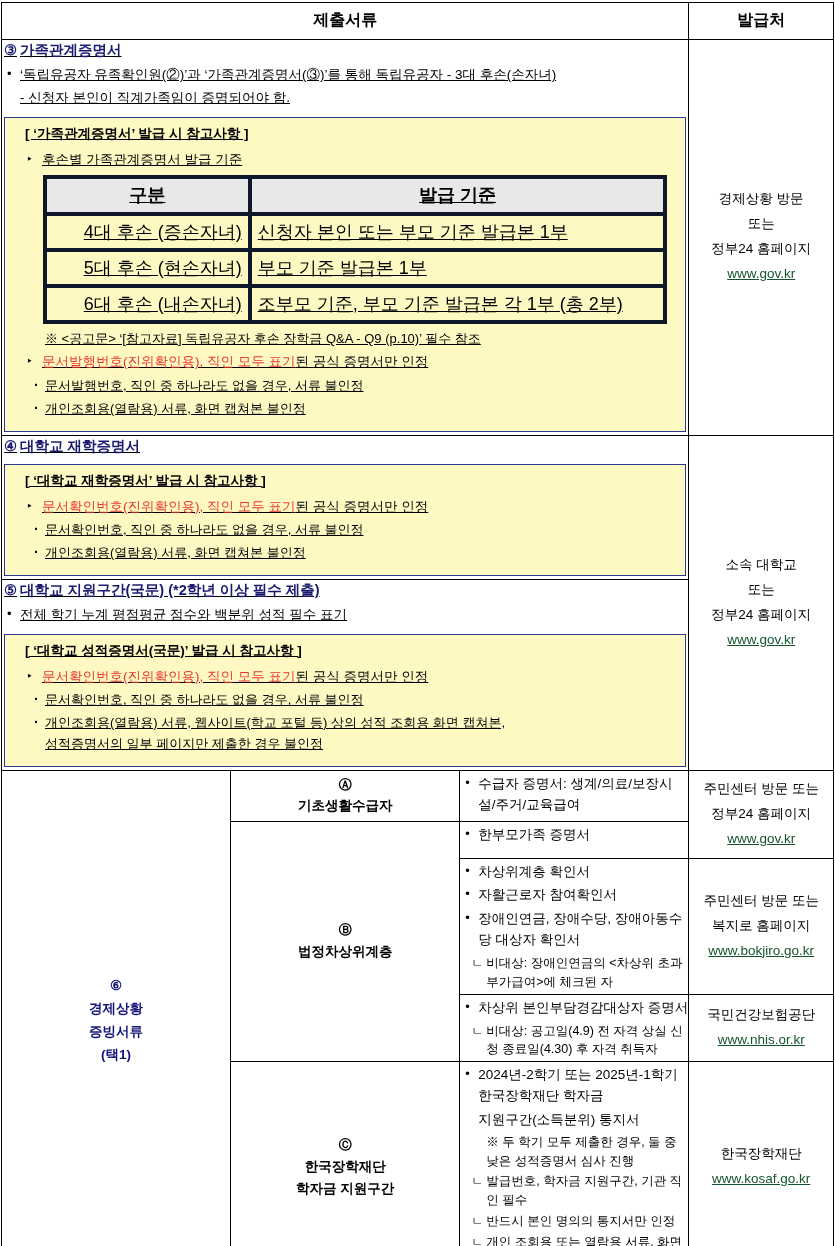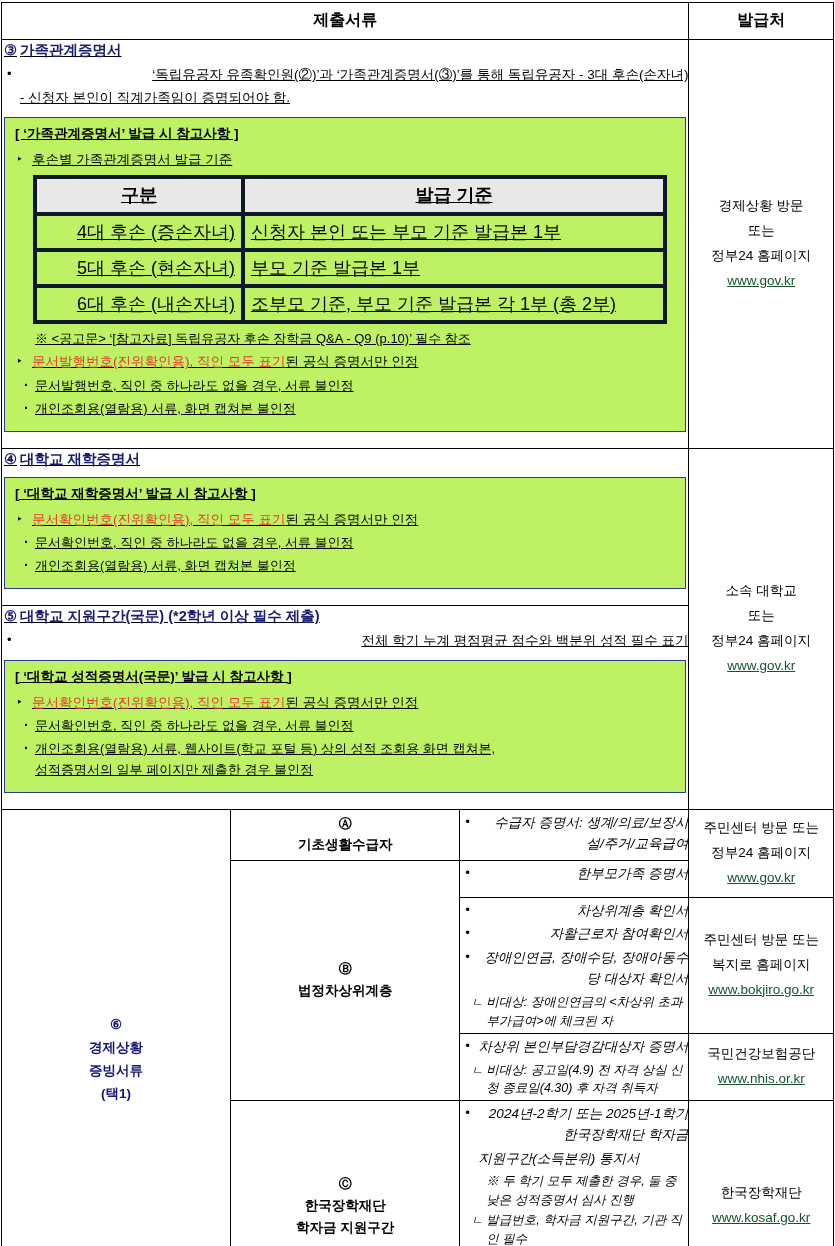--- a/index.html
+++ b/index.html
@@ -62,40 +62,39 @@
     list-style: none;
     margin: 0 0 0 4px;
     padding: 0;
   }
   ul.bul > li {
     position: relative;
     padding-left: 14px;
     margin: 2px 0 2px 0;
     line-height: 1.55;
     font-size: 13.5px;
-    text-align: right;
   }
   ul.bul > li:before {
     content: "•";
     position: absolute;
     left: 1px;
     top: -1px;
     font-size: 13px;
   }
   .cont {
     padding-left: 14px;
     line-height: 1.55;
     margin: 0 0 2px 4px;
     font-size: 13.5px;
   }
   .box {
     border: 1px solid #2b3a8f;
-    background: #bef264;
-    margin: 8px 2px 16px 2px;
-    padding: 7px 10px 9px 10px;
+    background: #fef9c3;
+    margin: 8px 2px 3px 2px;
+    padding: 7px 10px 9px 20px;
   }
   .box-title {
     font-weight: bold;
     font-size: 13.5px;
     margin-bottom: 6px;
   }
   .arrow-li {
     position: relative;
     padding-left: 17px;
     font-size: 13.5px;
@@ -160,21 +159,21 @@
   .cat-label .mk { font-weight: bold; display: block; font-size: 13px; }
   .left-label {
     text-align: center;
     vertical-align: middle !important;
     font-weight: bold;
     color: #14147a;
     font-size: 13.5px;
     line-height: 1.7;
     padding: 4px 2px !important;
   }
-  .econ-cell { padding: 6px 8px 7px 8px; font-style: italic; }
+  .econ-cell { padding: 6px 8px 7px 8px; }
   .econ-cell ul.bul > li { font-size: 13.5px; margin: 3px 0; }
   .sub-l {
     position: relative;
     padding-left: 26px;
     font-size: 12.5px;
     line-height: 1.5;
     margin: 2px 0;
   }
   .sub-l:before {
     content: "ㄴ";

